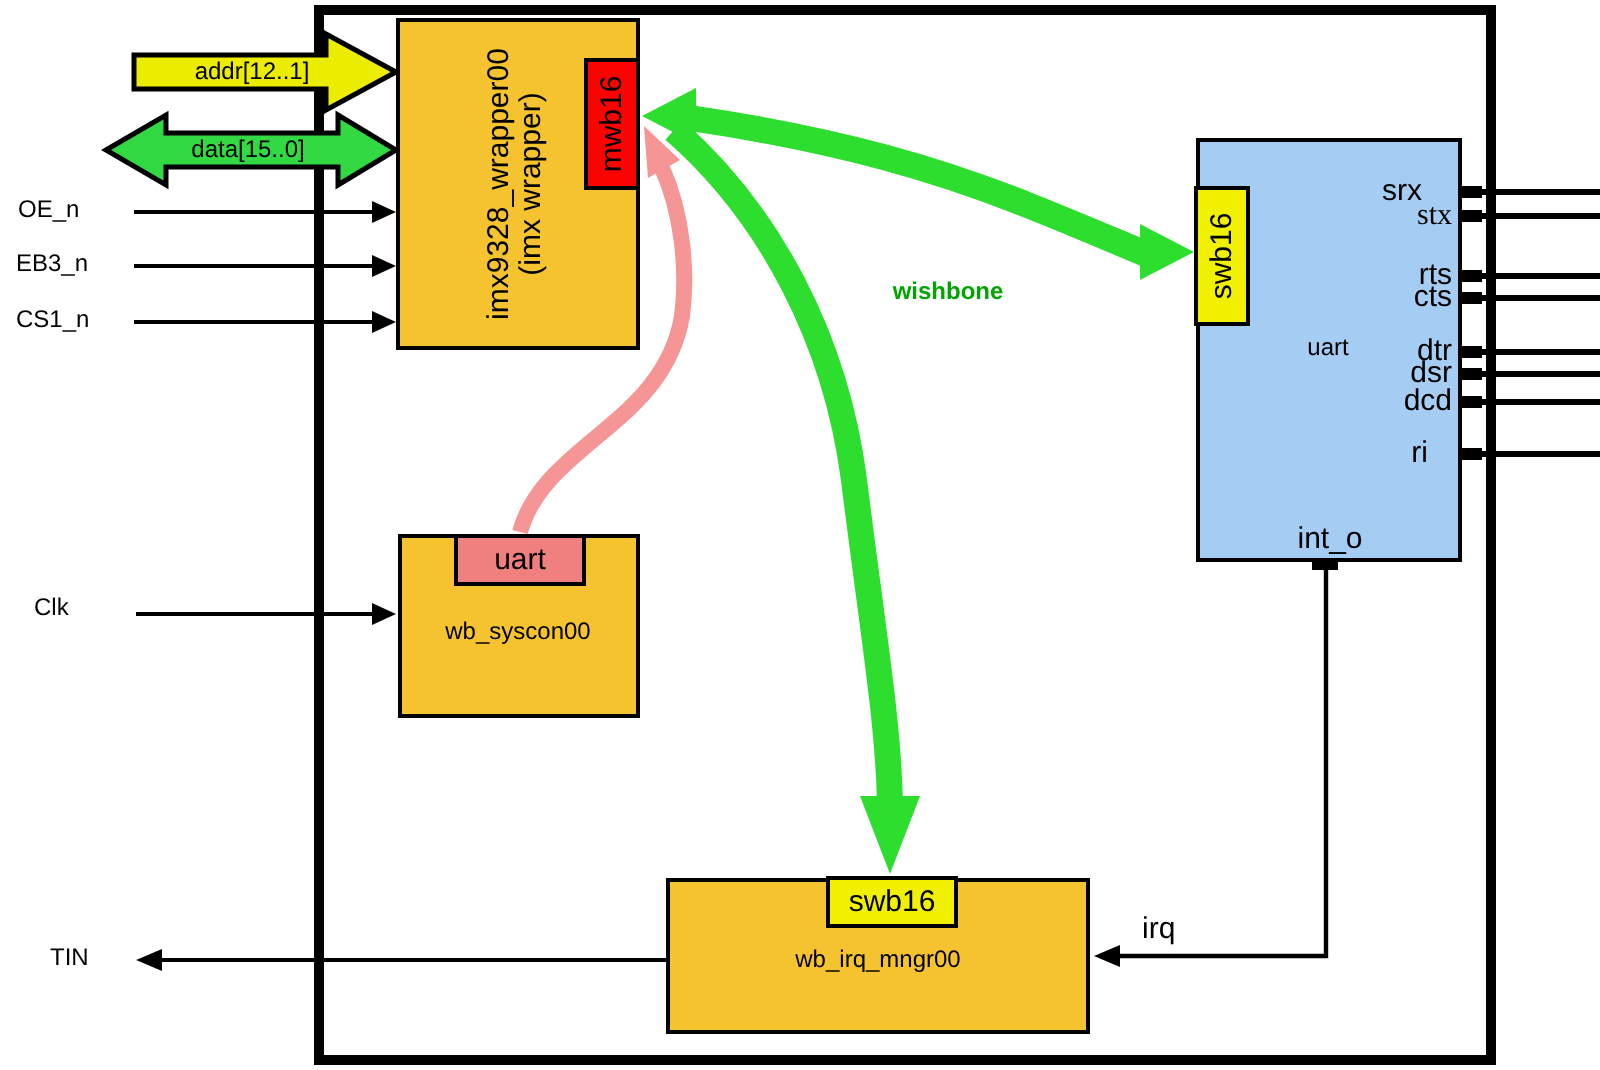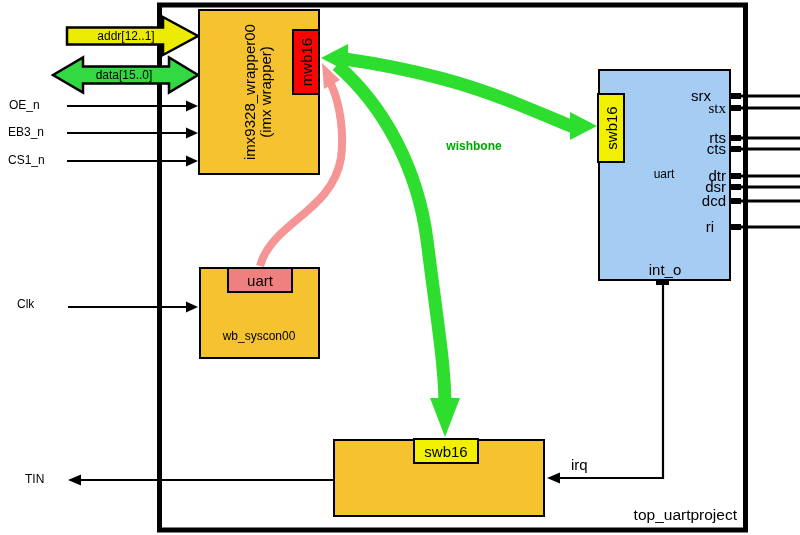--- a/index.html
+++ b/index.html
@@ -103,23 +103,24 @@
   <div class="box blue" style="left:598px;top:69px;width:133px;height:212px;"></div>
   <div class="box yellow" style="left:597px;top:93px;width:28px;height:70px;"></div>
 
   <div class="lbl r small" style="left:258px;top:92px;">
     <div>imx9328_wrapper00</div>
     <div>(imx wrapper)</div>
   </div>
   <div class="lbl r portlbl" style="left:306px;top:62px;">mwb16</div>
 
   <div class="lbl c portlbl" style="left:260px;top:280px;">uart</div>
-  <div class="lbl c" style="left:259px;top:316px;margin-top:20px;">wb_syscon00</div>
+  <div class="lbl c" style="left:259px;top:316px;">wb_syscon00</div>
 
   <div class="lbl c portlbl" style="left:446px;top:451px;">swb16</div>
+  <div class="lbl c" style="left:439px;top:480px;">wb_irq_mngr00</div>
 
   <div class="lbl r portlbl" style="left:611px;top:128px;">swb16</div>
   <div class="lbl c" style="left:664px;top:174px;">uart</div>
   <div class="lbl c small" style="left:665px;top:270px;">int_o</div>
 
   <div class="lbl vy small" style="right:89px;top:96px;">srx</div>
   <div class="lbl vy small" style="right:74px;top:108px;font-family:Liberation Serif, serif;">stx</div>
   <div class="lbl vy small" style="right:74px;top:138px;">rts</div>
   <div class="lbl vy small" style="right:74px;top:149px;">cts</div>
   <div class="lbl vy small" style="right:74px;top:176px;">dtr</div>
@@ -131,14 +132,13 @@
   <div class="lbl c" style="left:124px;top:75px;">data[15..0]</div>
   <div class="lbl vy" style="left:9px;top:105px;">OE_n</div>
   <div class="lbl vy" style="left:8px;top:132px;text-align:right;">EB3_n</div>
   <div class="lbl vy" style="left:8px;top:160px;text-align:right;">CS1_n</div>
   <div class="lbl vy" style="left:17px;top:304px;">Clk</div>
   <div class="lbl vy" style="left:25px;top:479px;">TIN</div>
 
   <div class="lbl c netlbl-green" style="left:474px;top:146px;">wishbone</div>
   <div class="lbl vy small" style="left:571px;top:465px;">irq</div>
 
-  <div class="lbl vy title" style="right:63px;top:514px;">top_uartproject</div>
 </div>
 
 </body></html>

